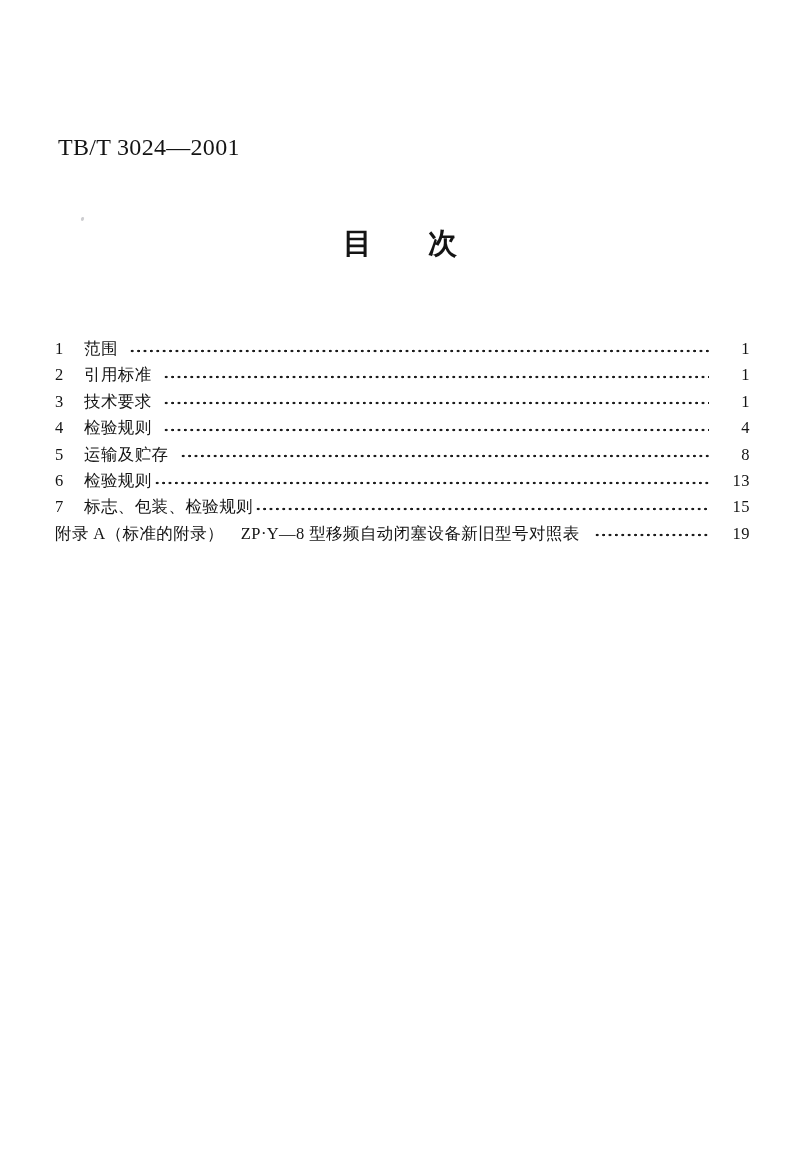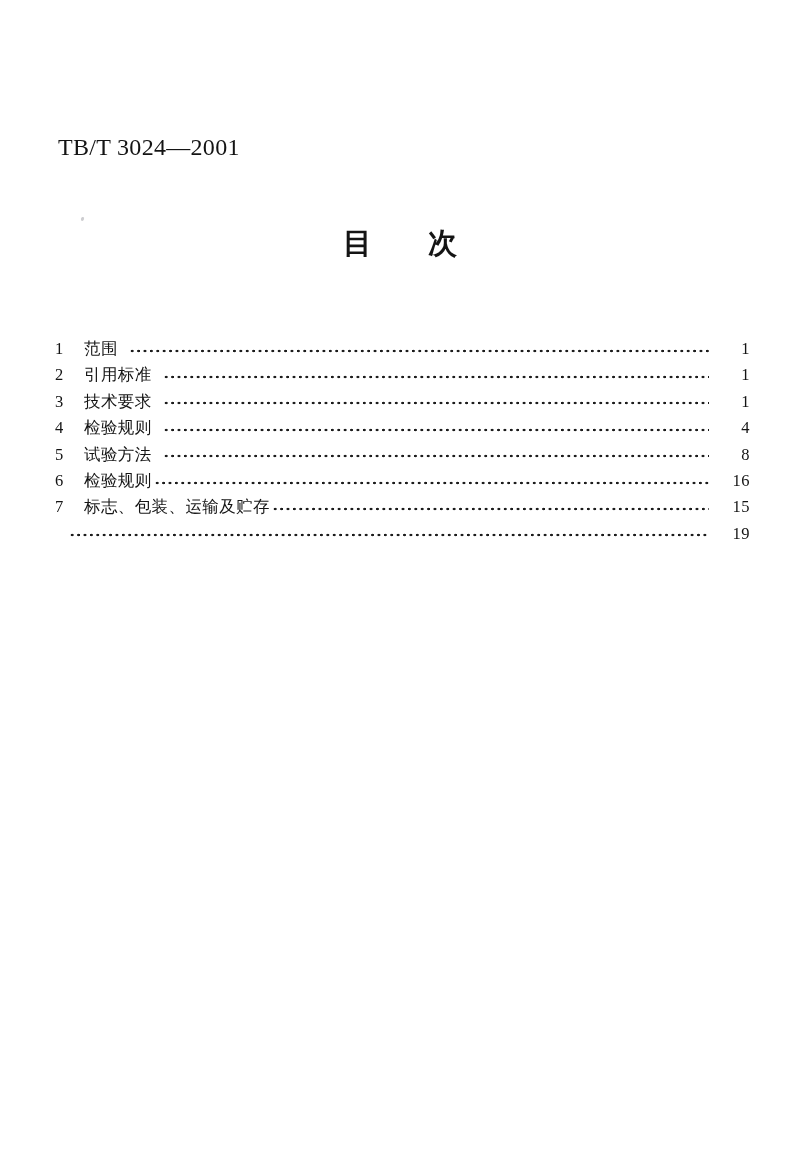--- a/index.html
+++ b/index.html
@@ -139,40 +139,41 @@
 
     <div class="toc-row">
       <span class="toc-num">4</span>
       <span class="toc-label">检验规则</span>
       <span class="leader"></span>
       <span class="toc-page">4</span>
     </div>
 
     <div class="toc-row">
       <span class="toc-num">5</span>
-      <span class="toc-label">试验方法</span>
+      <span class="toc-label">运输及贮存</span>
       <span class="leader"></span>
       <span class="toc-page">8</span>
     </div>
 
     <div class="toc-row tight">
       <span class="toc-num">6</span>
       <span class="toc-label">检验规则</span>
       <span class="leader"></span>
-      <span class="toc-page">16</span>
+      <span class="toc-page">13</span>
     </div>
 
     <div class="toc-row tight">
       <span class="toc-num">7</span>
-      <span class="toc-label">标志、包装、运输及贮存</span>
+      <span class="toc-label">标志、包装、检验规则</span>
       <span class="leader"></span>
       <span class="toc-page">15</span>
     </div>
 
     <div class="toc-row appendix">
 
+      <span class="toc-label">附录 A（标准的附录）　ZP·Y—8 型移频自动闭塞设备新旧型号对照表</span>
       <span class="leader"></span>
       <span class="toc-page">19</span>
     </div>
 
   </div>
 
 </div>
 
 </body></html>

